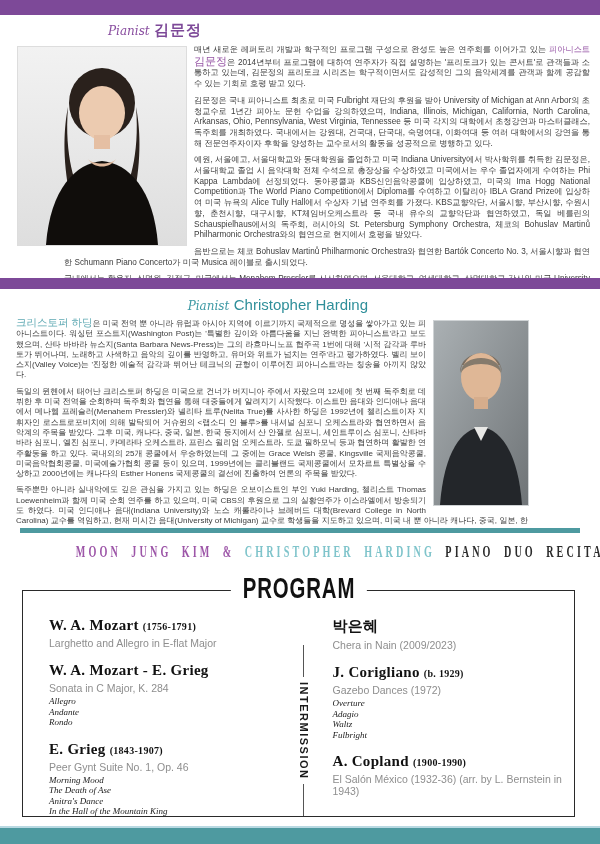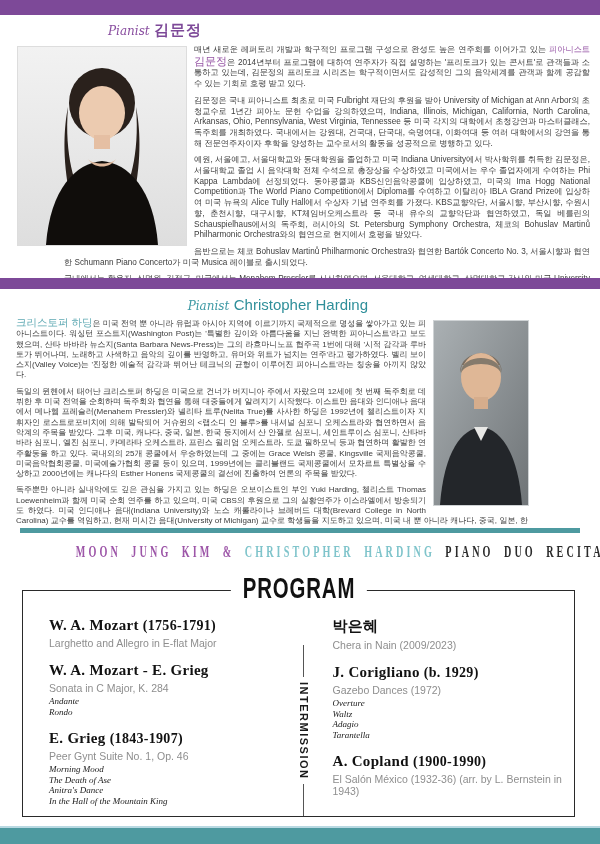--- a/index.html
+++ b/index.html
@@ -44,21 +44,21 @@
   .program-box{position:absolute;top:590px;left:22px;width:553px;height:227px;border:1.5px solid #2a2a2a;box-sizing:border-box;}
   .program-label{position:absolute;top:-17px;left:50%;transform:translateX(-50%) scale(0.85,1.2);
      background:#ffffff;padding:0 14px;font-family:"Liberation Sans",sans-serif;font-weight:bold;
      font-size:24px;letter-spacing:1px;color:#111;}
   .columns{display:flex;height:100%;padding-top:26px;box-sizing:border-box;}
   .col{flex:1;overflow:hidden;}
   .col-left{padding-left:26px;padding-right:8px;}
   .col-right{padding-left:16px;padding-right:8px;}
   .piece{margin-bottom:13px;}
   .composer{font-family:"Liberation Serif",serif;font-weight:bold;font-size:15px;color:#111;letter-spacing:0.3px;}
-  .years{font-size:14px;margin-top:12px;}
+  .years{font-size:10px;margin-top:12px;}
   .work{font-family:"Liberation Sans",sans-serif;color:#8e8e8e;font-size:10.5px;margin-top:3px;}
   .movements{margin-top:2px;}
   .movement{font-family:"Liberation Serif",serif;font-style:italic;font-size:9px;line-height:10.5px;color:#222;}
 
   .intermission-col{width:26px;display:flex;flex-direction:column;align-items:center;}
   .int-line{width:1px;background:#555;height:48px;}
   .int-line.first{margin-top:28px;}
   .int-text{writing-mode:vertical-rl;font-family:"Liberation Sans",sans-serif;font-weight:bold;
      font-size:11px;letter-spacing:1.5px;color:#1a1a1a;margin:5px 0;}
 
@@ -148,20 +148,21 @@
 
       <div class="col col-left">
         <div class="piece">
           <div class="composer"><span>W. A. Mozart</span> <span class="years">(1756-1791)</span></div>
           <div class="work">Larghetto and Allegro in E-flat Major</div>
         </div>
         <div class="piece">
           <div class="composer"><span>W. A. Mozart - E. Grieg</span></div>
           <div class="work">Sonata in C Major, K. 284</div>
           <div class="movements">
+            <div class="movement">Allegro</div>
             <div class="movement">Andante</div>
             <div class="movement">Rondo</div>
           </div>
         </div>
         <div class="piece">
           <div class="composer"><span>E. Grieg</span> <span class="years">(1843-1907)</span></div>
           <div class="work">Peer Gynt Suite No. 1, Op. 46</div>
           <div class="movements">
             <div class="movement">Morning Mood</div>
             <div class="movement">The Death of Ase</div>
@@ -180,23 +181,23 @@
       <div class="col col-right">
         <div class="piece">
           <div class="composer"><span>박은혜</span></div>
           <div class="work">Chera in Nain (2009/2023)</div>
         </div>
         <div class="piece">
           <div class="composer"><span>J. Corigliano</span> <span class="years">(b. 1929)</span></div>
           <div class="work">Gazebo Dances (1972)</div>
           <div class="movements">
             <div class="movement">Overture</div>
+            <div class="movement">Adagio</div>
             <div class="movement">Waltz</div>
-            <div class="movement">Adagio</div>
-            <div class="movement">Tarantella</div>
+            <div class="movement">Fulbright</div>
           </div>
         </div>
         <div class="piece">
           <div class="composer"><span>A. Copland</span> <span class="years">(1900-1990)</span></div>
           <div class="work">El Salón México (1932-36) (arr. by L. Bernstein in 1943)</div>
         </div>
       </div>
 
     </div>
   </div>

